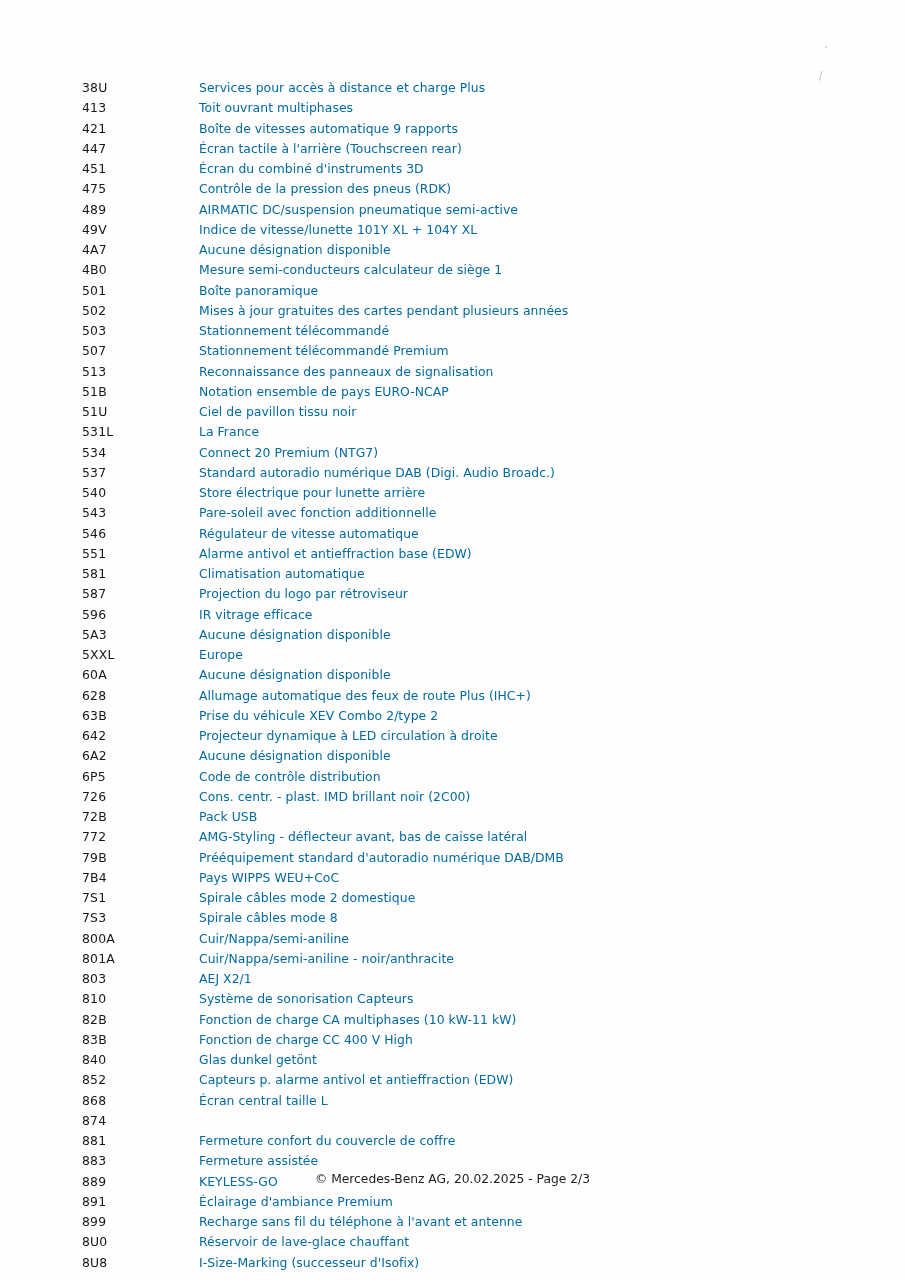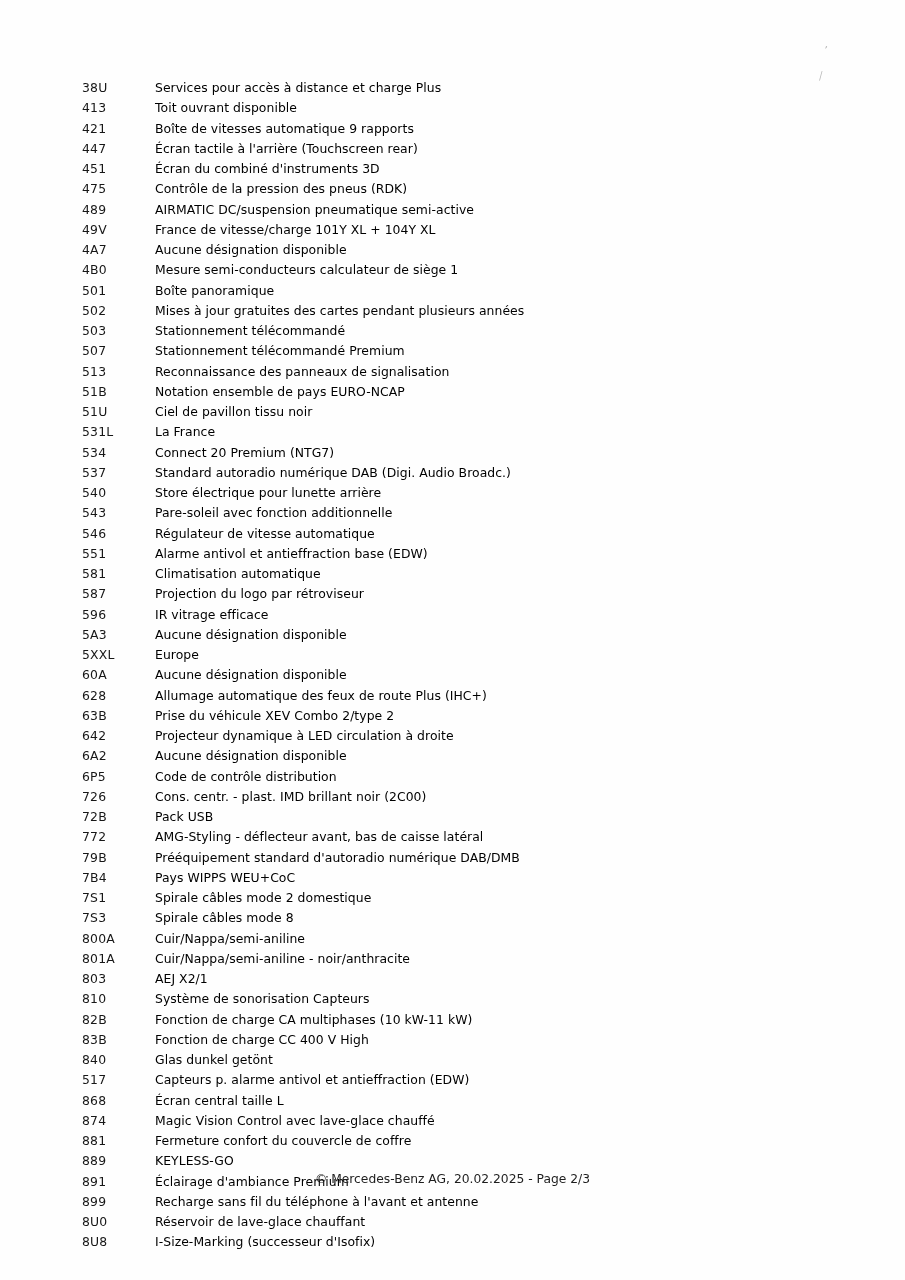--- a/index.html
+++ b/index.html
@@ -33,32 +33,33 @@
     top: 78px;
     left: 82px;
     width: 760px;
   }
   .row {
     display: flex;
     align-items: flex-end;
     height: 20.25px;
     line-height: 20.25px;
     white-space: nowrap;
+    gap: 44px;
   }
   .code {
     width: 73px;
     flex: 0 0 73px;
     font-size: 12.4px;
     letter-spacing: 0.2px;
     color: #171717;
   }
   .desc {
     font-size: 12.4px;
     letter-spacing: 0.05px;
-    color: #000000;
+    color: #0369a1;
   }
   .footer {
     position: absolute;
     top: 1172px;
     left: 0;
     width: 905px;
     text-align: center;
     font-size: 12.3px;
     color: #1d1d1d;
   }
@@ -71,21 +72,21 @@
   <span class="scan-mark mark-a">’</span>
   <span class="scan-mark mark-b">⁄</span>
 
   <div class="options-list">
       <div class="row">
         <span class="code">38U</span>
         <span class="desc">Services pour accès à distance et charge Plus</span>
       </div>
       <div class="row">
         <span class="code">413</span>
-        <span class="desc">Toit ouvrant disponible</span>
+        <span class="desc">Toit ouvrant multiphases</span>
       </div>
       <div class="row">
         <span class="code">421</span>
         <span class="desc">Boîte de vitesses automatique 9 rapports</span>
       </div>
       <div class="row">
         <span class="code">447</span>
         <span class="desc">Écran tactile à l'arrière (Touchscreen rear)</span>
       </div>
       <div class="row">
@@ -95,21 +96,21 @@
       <div class="row">
         <span class="code">475</span>
         <span class="desc">Contrôle de la pression des pneus (RDK)</span>
       </div>
       <div class="row">
         <span class="code">489</span>
         <span class="desc">AIRMATIC DC/suspension pneumatique semi-active</span>
       </div>
       <div class="row">
         <span class="code">49V</span>
-        <span class="desc">France de vitesse/charge 101Y XL + 104Y XL</span>
+        <span class="desc">Indice de vitesse/lunette 101Y XL + 104Y XL</span>
       </div>
       <div class="row">
         <span class="code">4A7</span>
         <span class="desc">Aucune désignation disponible</span>
       </div>
       <div class="row">
         <span class="code">4B0</span>
         <span class="desc">Mesure semi-conducteurs calculateur de siège 1</span>
       </div>
       <div class="row">
@@ -262,36 +263,39 @@
       </div>
       <div class="row">
         <span class="code">83B</span>
         <span class="desc">Fonction de charge CC 400 V High</span>
       </div>
       <div class="row">
         <span class="code">840</span>
         <span class="desc">Glas dunkel getönt</span>
       </div>
       <div class="row">
-        <span class="code">517</span>
+        <span class="code">852</span>
         <span class="desc">Capteurs p. alarme antivol et antieffraction (EDW)</span>
       </div>
       <div class="row">
         <span class="code">868</span>
         <span class="desc">Écran central taille L</span>
       </div>
       <div class="row">
         <span class="code">874</span>
-        <span class="desc">Magic Vision Control avec lave-glace chauffé</span>
       </div>
       <div class="row">
         <span class="code">881</span>
         <span class="desc">Fermeture confort du couvercle de coffre</span>
       </div>
       <div class="row">
+        <span class="code">883</span>
+        <span class="desc">Fermeture assistée</span>
+      </div>
+      <div class="row">
         <span class="code">889</span>
         <span class="desc">KEYLESS-GO</span>
       </div>
       <div class="row">
         <span class="code">891</span>
         <span class="desc">Éclairage d'ambiance Premium</span>
       </div>
       <div class="row">
         <span class="code">899</span>
         <span class="desc">Recharge sans fil du téléphone à l'avant et antenne</span>

